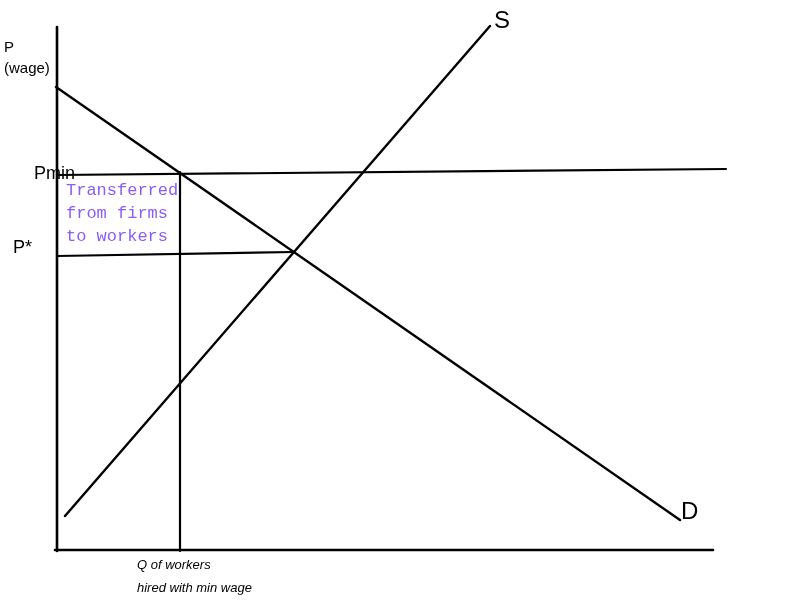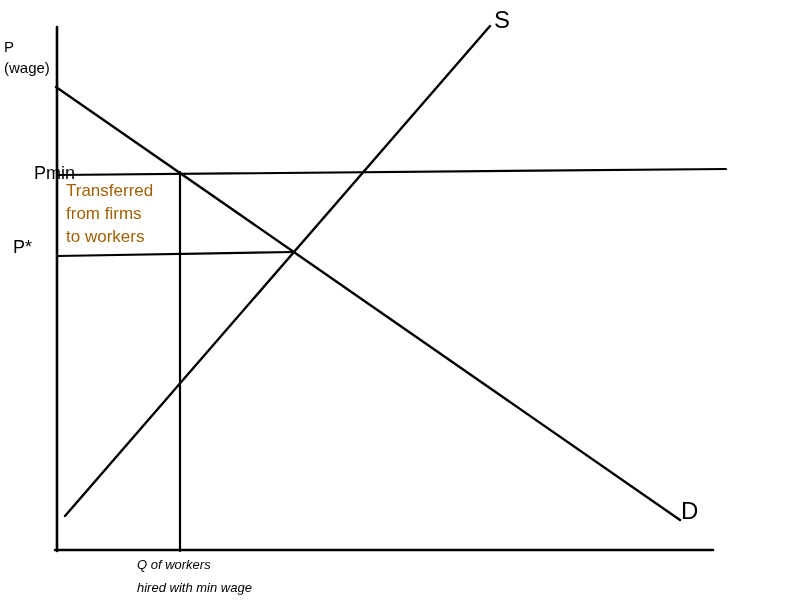--- a/index.html
+++ b/index.html
@@ -54,21 +54,21 @@
 (wage)</div>
 
   <div class="lbl pmin-label">Pmin</div>
 
   <div class="lbl pstar-label">P*</div>
 
   <div class="lbl s-label">S</div>
 
   <div class="lbl d-label">D</div>
 
-  <div class="lbl annotation" style="color: #a16207;">Transferred
+  <div class="lbl annotation" style="color: #8b5cf6; font-family: Liberation Mono, monospace;">Transferred
 from firms
 to workers</div>
 
   <div class="lbl x-min-label">Q of workers
 hired with min wage</div>
 
 
 </div>
 
 </body></html>

